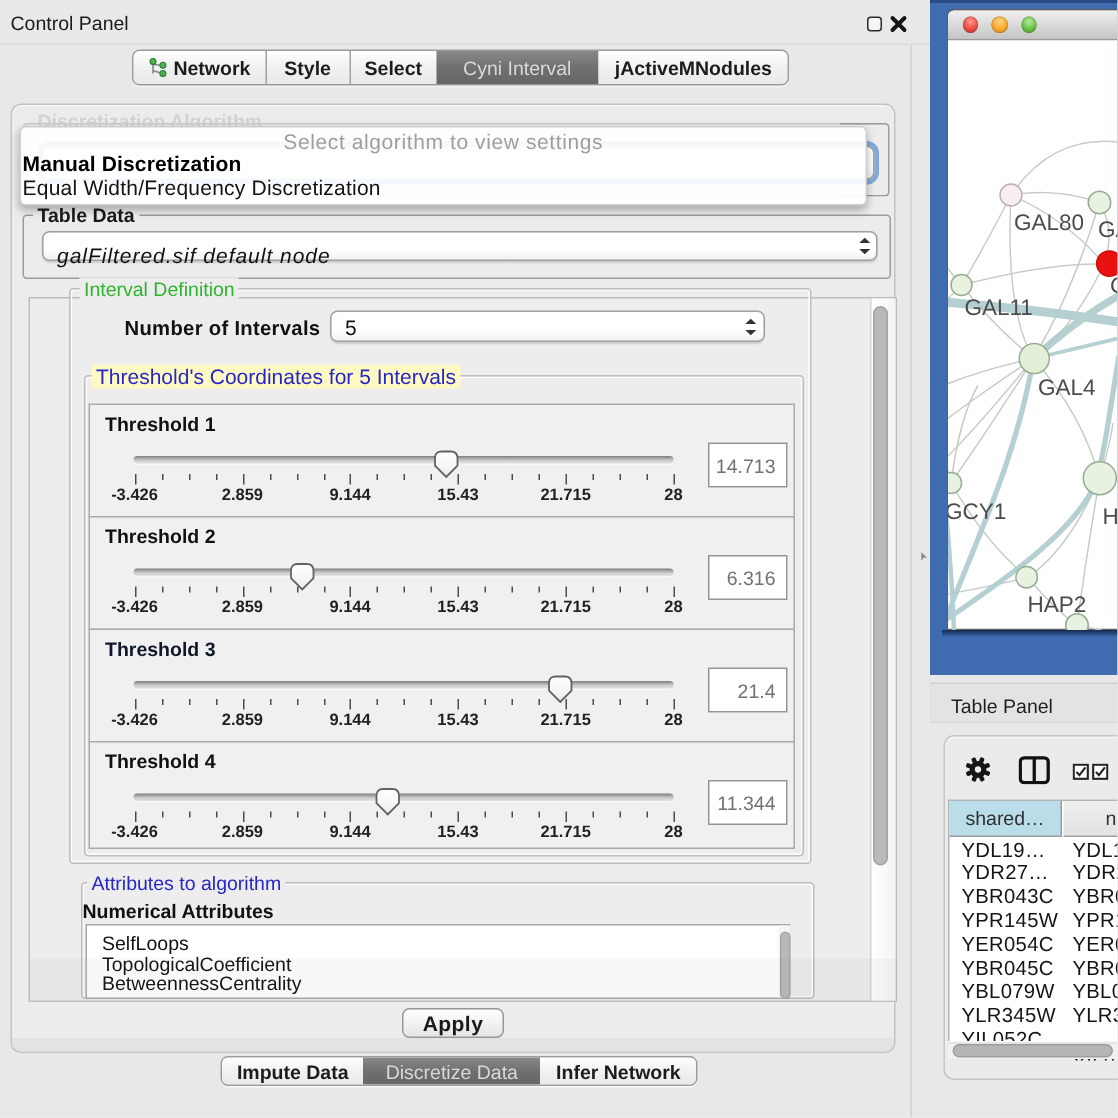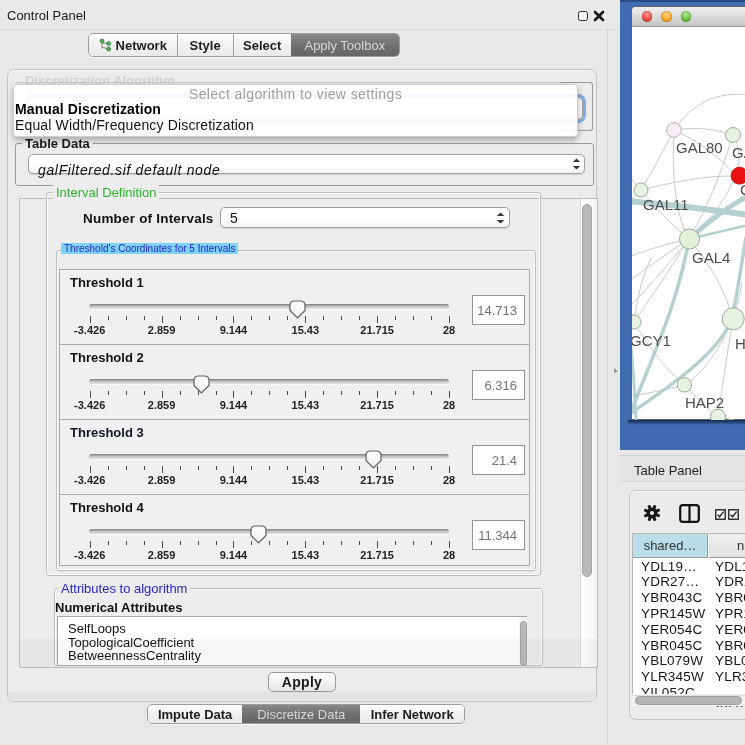--- a/index.html
+++ b/index.html
@@ -28,21 +28,22 @@
 <div class="seg" style="width:87.5px;height:100%;"><svg width="13" height="14" style="margin-right:4px;" viewBox="0 0 13 14">
         <path d="M3,3.5 L3,11 M3,5 L9,5.5 M3,9 L9,11" stroke="#8a8a8a" stroke-width="1.1" fill="none"></path>
         <circle cx="3" cy="3" r="2" fill="#4caf50" stroke="#2e7d32" stroke-width="0.7"></circle>
         <circle cx="9.6" cy="5.5" r="2" fill="#4caf50" stroke="#2e7d32" stroke-width="0.7"></circle>
         <circle cx="9.6" cy="11" r="2" fill="#4caf50" stroke="#2e7d32" stroke-width="0.7"></circle>
       </svg>Network</div>
 <div class="sep" style="height:100%;"></div>
 <div class="seg" style="width:55.2px;height:100%;">Style</div>
 <div class="sep" style="height:100%;"></div>
 <div class="seg" style="width:57.0px;height:100%;">Select</div>
-<div class="seg dark" style="width:108.3px;height:100%;">Apply Toolbox</div>
+<div class="seg dark" style="width:108.3px;height:100%;">Cyni Interval</div>
+<div class="seg" style="width:126.5px;height:100%;">jActiveMNodules</div>
 </div>
 <div class="ab" style="left:7px;top:69px;width:590px;height:633px;background:#ececec;border:1px solid #c3c3c3;border-radius:7px;box-shadow:inset 0 1px 0 #f6f6f6;"></div>
 <div class="ab grp" style="left:15px;top:82px;width:578px;height:49px;border-color:#c9c9c9;"></div>
 <div class="ab" style="left:560px;top:82px;width:33px;height:49px;border:1px solid #9b9b9b;border-left:none;border-radius:0 3px 3px 0;"></div>
 <div class="ab" style="left:22px;top:73px;font-size:13px;font-weight:bold;color:#d2d2d2;padding:0 3px;">Discretization Algorithm</div>
 <div class="ab combo" style="left:28px;top:97px;width:555px;height:23px;box-shadow:0 0 0 3px rgba(110,160,220,0.85);"></div>
 <div class="ab grp" style="left:15px;top:143px;width:579px;height:43px;"></div>
 <div class="ab" style="left:22px;top:136px;font-size:13px;font-weight:bold;color:#1a1a1a;background:#ececec;padding:0 3px;">Table Data</div>
 <div class="ab combo" style="left:28px;top:154px;width:557px;height:20px;"></div>
 <div class="ab" style="left:28px;top:154px;width:557px;height:32px;font-style:italic;">
@@ -60,21 +61,21 @@
 <div class="ab" style="left:83px;top:211px;font-size:13.5px;letter-spacing:0.2px;font-weight:bold;color:#111;">Number of Intervals</div>
 <div class="ab combo" style="left:220px;top:207px;width:290px;height:21px;"></div>
 <div class="ab" style="left:220px;top:207px;width:290px;height:21px;">
     <div class="ctext">5</div>
   </div>
 <svg class="ab" style="left:496px;top:211.5px;" width="9" height="12" viewBox="0 0 9 12">
     <path d="M4.5,0.5 L8.2,4 L0.8,4 Z" fill="#333"></path>
     <path d="M4.5,11.5 L8.2,8 L0.8,8 Z" fill="#333"></path>
   </svg>
 <div class="ab grpl" style="left:56px;top:250px;width:480px;height:321px;"></div>
-<div class="ab" style="left:61px;top:243px;font-size:10px;color:#2626c9;background:#7dd3fc;padding:0 3px;">Threshold's Coordinates for 5 Intervals</div>
+<div class="ab" style="left:61px;top:243px;font-size:14px;color:#2626c9;background:#fef9c3;padding:0 3px;">Threshold's Coordinates for 5 Intervals</div>
 <div class="ab tbox" style="left:59px;top:269px;width:471px;height:76px;"></div>
 <div class="ab" style="left:70px;top:275px;font-size:13px;font-weight:bold;color:#111;">Threshold 1</div>
 <div class="ab" style="left:89px;top:304px;width:360px;height:5px;border-radius:2.5px;background:linear-gradient(180deg,#7d7d7d,#c9c9c9 55%,#e3e3e3);box-shadow:0 1px 0 #f8f8f8;"></div>
 <div class="ab tick" style="left:89.7px;top:316px;height:6.5px;"></div>
 <div class="ab tick" style="left:107.7px;top:316px;height:3.8px;"></div>
 <div class="ab tick" style="left:125.6px;top:316px;height:3.8px;"></div>
 <div class="ab tick" style="left:143.6px;top:316px;height:3.8px;"></div>
 <div class="ab tick" style="left:161.6px;top:316px;height:6.5px;"></div>
 <div class="ab tick" style="left:179.5px;top:316px;height:3.8px;"></div>
 <div class="ab tick" style="left:197.5px;top:316px;height:3.8px;"></div>

